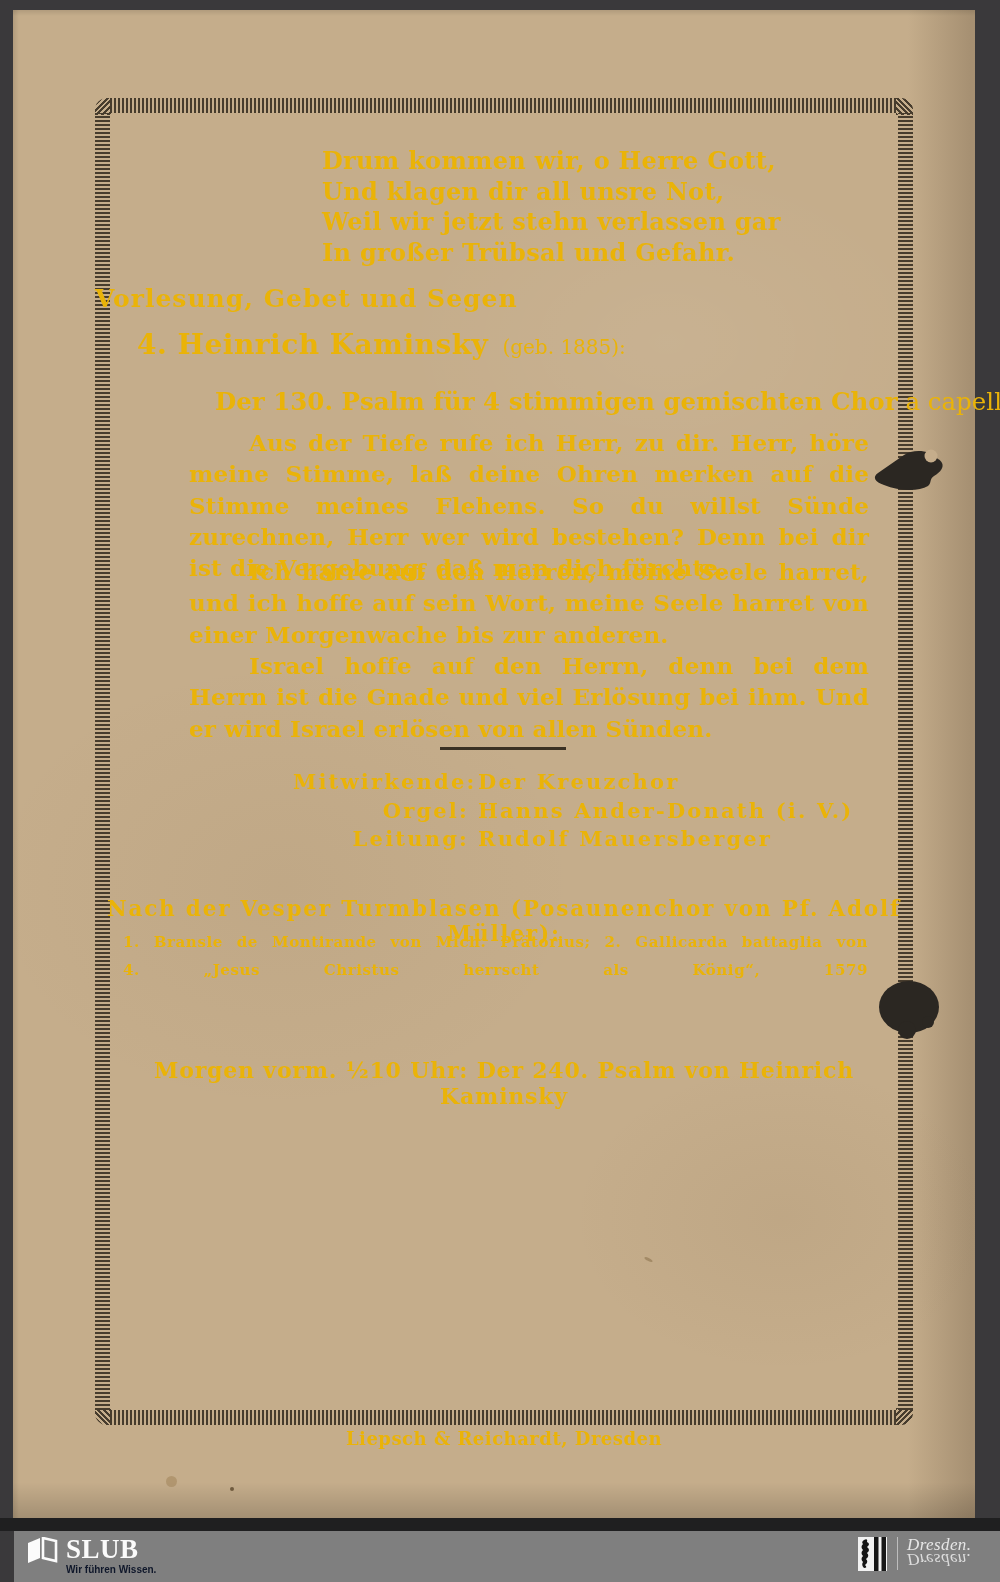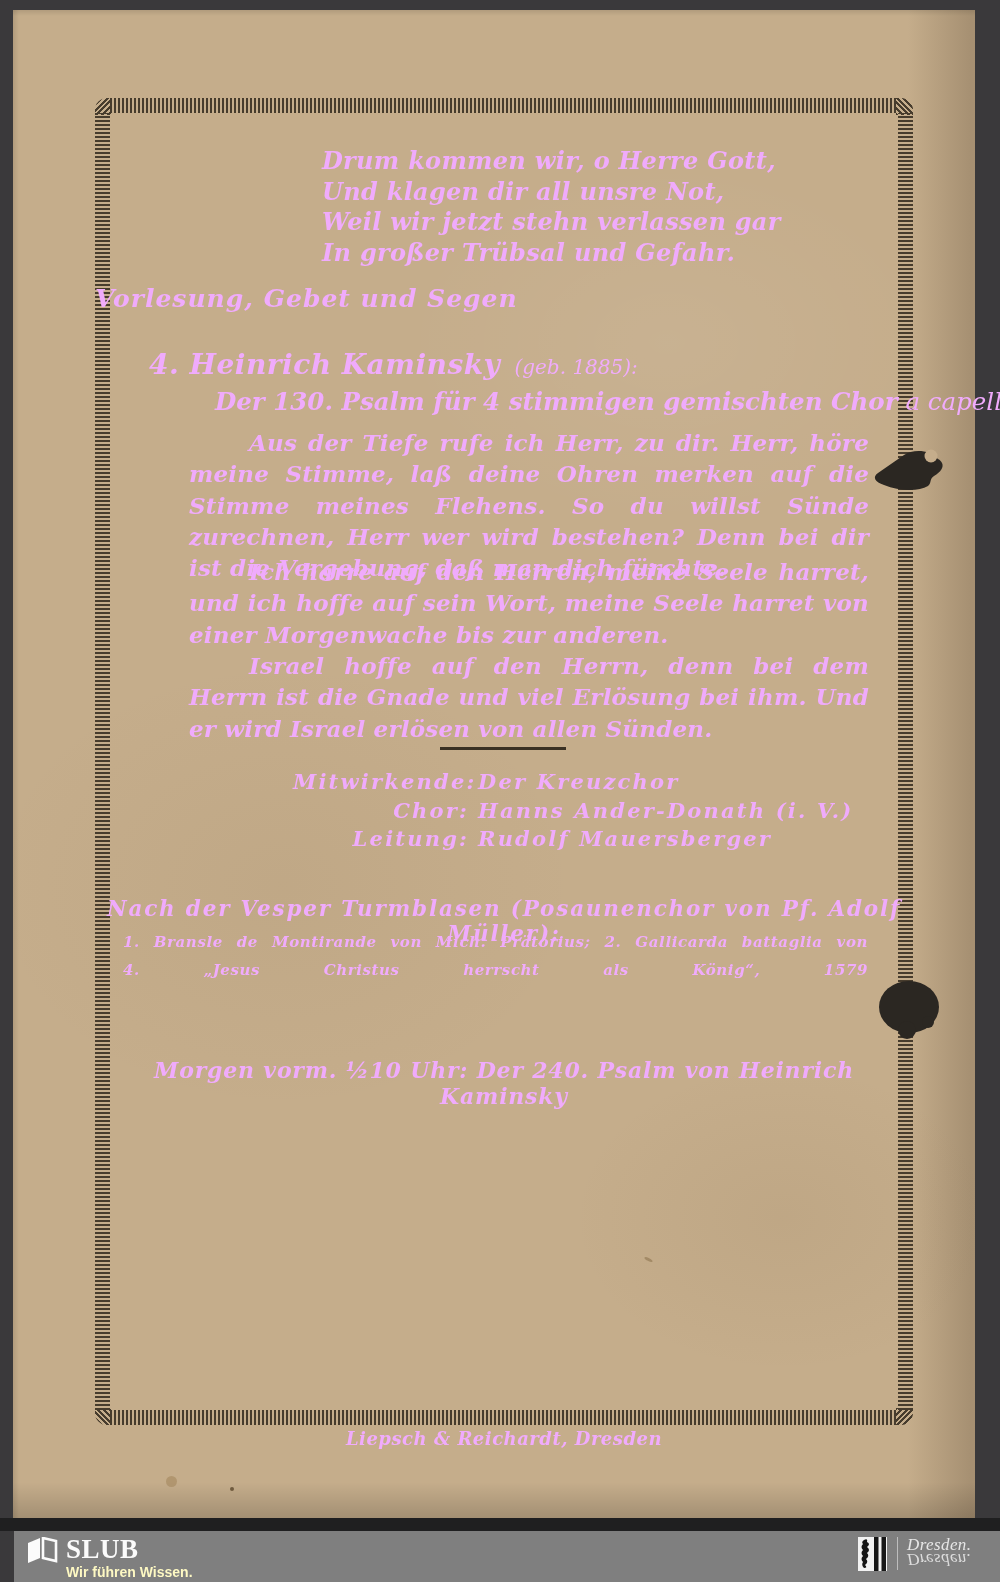--- a/index.html
+++ b/index.html
@@ -27,24 +27,24 @@
   .fr-h { background:repeating-linear-gradient(90deg, #473c2d 0 2px, rgba(0,0,0,0) 2px 4px); height:15px; left:15px; right:15px; }
   .fr-v { background:repeating-linear-gradient(0deg, #473c2d 0 2px, rgba(0,0,0,0) 2px 4px); width:15px; top:15px; bottom:15px; }
   .fr-top { top:0; } .fr-bottom { bottom:0; }
   .fr-left { left:0; } .fr-right { right:0; }
   .fr-c { position:absolute; width:17px; height:17px; }
   .fr-tl { left:0; top:0; border-top-left-radius:12px; background:repeating-linear-gradient(135deg, #473c2d 0 2px, rgba(0,0,0,0) 2px 4px); }
   .fr-tr { right:0; top:0; border-top-right-radius:12px; background:repeating-linear-gradient(45deg, #473c2d 0 2px, rgba(0,0,0,0) 2px 4px); }
   .fr-bl { left:0; bottom:0; border-bottom-left-radius:12px; background:repeating-linear-gradient(45deg, #473c2d 0 2px, rgba(0,0,0,0) 2px 4px); }
   .fr-br { right:0; bottom:0; border-bottom-right-radius:12px; background:repeating-linear-gradient(135deg, #473c2d 0 2px, rgba(0,0,0,0) 2px 4px); }
   
-  .ink { color:#f0abfc;font-style:italic; }
+  .ink { color:#eab308; }
   .verse { position:absolute; left:322px; top:146px; font-size:24px; line-height:30.5px; font-weight:bold; letter-spacing:0.3px; }
   .section-heading { position:absolute; left:95px; top:284px; width:818px; text-align:left; font-size:25px; font-weight:bold; letter-spacing:1px; }
-  .item-heading { position:absolute; left:137px; top:348px; white-space:nowrap;margin-left:12px; }
+  .item-heading { position:absolute; left:137px; top:328px; white-space:nowrap; }
   .item-heading .big { font-size:28px; font-weight:bold; letter-spacing:0.5px; }
   .item-heading .small { font-size:20px; font-weight:normal; margin-left:9px; }
   .work-title { position:absolute; left:215px; top:387px; font-size:24.5px; font-weight:bold; white-space:nowrap; }
   .work-title .roman { font-weight:normal; }
   .psalm { position:absolute; left:189px; width:680px; margin:0; font-size:23px; line-height:31.3px; font-weight:bold;
            text-align:justify; text-indent:60px; letter-spacing:0.2px; }
   .p1 { top:427px; } .p2 { top:556px; } .p3 { top:650px; }
   .divider { position:absolute; left:440px; top:747px; width:126px; height:3px; background:#3a3124; }
   .performers { position:absolute; left:293px; top:768px; display:grid; grid-template-columns:176px auto; column-gap:9px;
                 font-size:21px; line-height:28.5px; font-weight:bold; letter-spacing:2.2px; }
@@ -63,21 +63,21 @@
   .speck3 { left:644px; top:1258px; width:9px; height:3px; background:#8d744f; opacity:0.6; transform:rotate(28deg); }
   
   .below-strip { position:absolute; left:0; top:1518px; width:1000px; height:13px; background:#1f1f20; }
   
   .footer-bar { position:absolute; left:14px; top:1531px; width:1000px; height:51px; background:#7f7f7f; }
   .slub-logo { position:absolute; left:12px; top:4px; width:270px; height:46px; cursor:pointer; }
   .book-icon { position:absolute; left:0; top:2px; }
   .slub-word { position:absolute; left:40px; top:-1px; font-family:"Liberation Serif", serif; font-weight:bold;
                font-size:27px; color:#fbfbfb; letter-spacing:0.5px; }
   .slub-tagline { position:absolute; left:40px; top:29px; font-family:"Liberation Sans", sans-serif; font-weight:bold;
-                  font-size:14px; color:#fef9c3; }
+                  font-size:10px; color:#0f172a; }
   .dresden-logo { position:absolute; right:18px; top:5px; width:138px; height:40px; cursor:pointer;font-style:italic; }
   .arms-icon { position:absolute; left:0; top:1px; }
   .logo-divider { position:absolute; left:39px; top:1px; width:1px; height:33px; background:#bdbdbd; }
   .dresden-word { position:absolute; left:49px; top:-1px; font-family:"Liberation Serif", serif; font-size:17px; color:#e6e6e6; letter-spacing:0.4px; }
   .dresden-word-mirror { position:absolute; left:49px; top:13px; font-family:"Liberation Serif", serif; font-size:17px; color:#dcdcdc;
                          letter-spacing:0.4px; transform:scaleY(-1); }
 </style>
 </head>
 <body>
 
@@ -115,21 +115,21 @@
 
   <p class="psalm p1 ink">Aus der Tiefe rufe ich Herr, zu dir. Herr, höre meine Stimme, laß deine Ohren merken auf die Stimme meines Flehens. So du willst Sünde zurechnen, Herr wer wird bestehen? Denn bei dir ist die Vergebung, daß man dich fürchte.</p>
   <p class="psalm p2 ink">Ich harre auf den Herren, meine Seele harret, und ich hoffe auf sein Wort, meine Seele harret von einer Morgenwache bis zur anderen.</p>
   <p class="psalm p3 ink">Israel hoffe auf den Herrn, denn bei dem Herrn ist die Gnade und viel Erlösung bei ihm. Und er wird Israel erlösen von allen Sünden.</p>
 
   <div class="divider"></div>
 
   <div class="performers ink">
     <div class="lab">Mitwirkende:</div>
     <div class="val">Der Kreuzchor</div>
-    <div class="lab">Chor:</div>
+    <div class="lab">Orgel:</div>
     <div class="val">Hanns Ander-Donath (i. V.)</div>
     <div class="lab">Leitung:</div>
     <div class="val">Rudolf Mauersberger</div>
   </div>
 
   <div class="vesper-heading ink">Nach der Vesper Turmblasen (Posaunenchor von Pf. Adolf Müller):</div>
   <div class="vesper-list ink">
     <div class="vline">1. Bransle de Montirande von Mich. Prätorius; 2. Gallicarda battaglia von</div>
     <div class="vline">4. „Jesus Christus herrscht als König“, 1579</div>
   </div>

